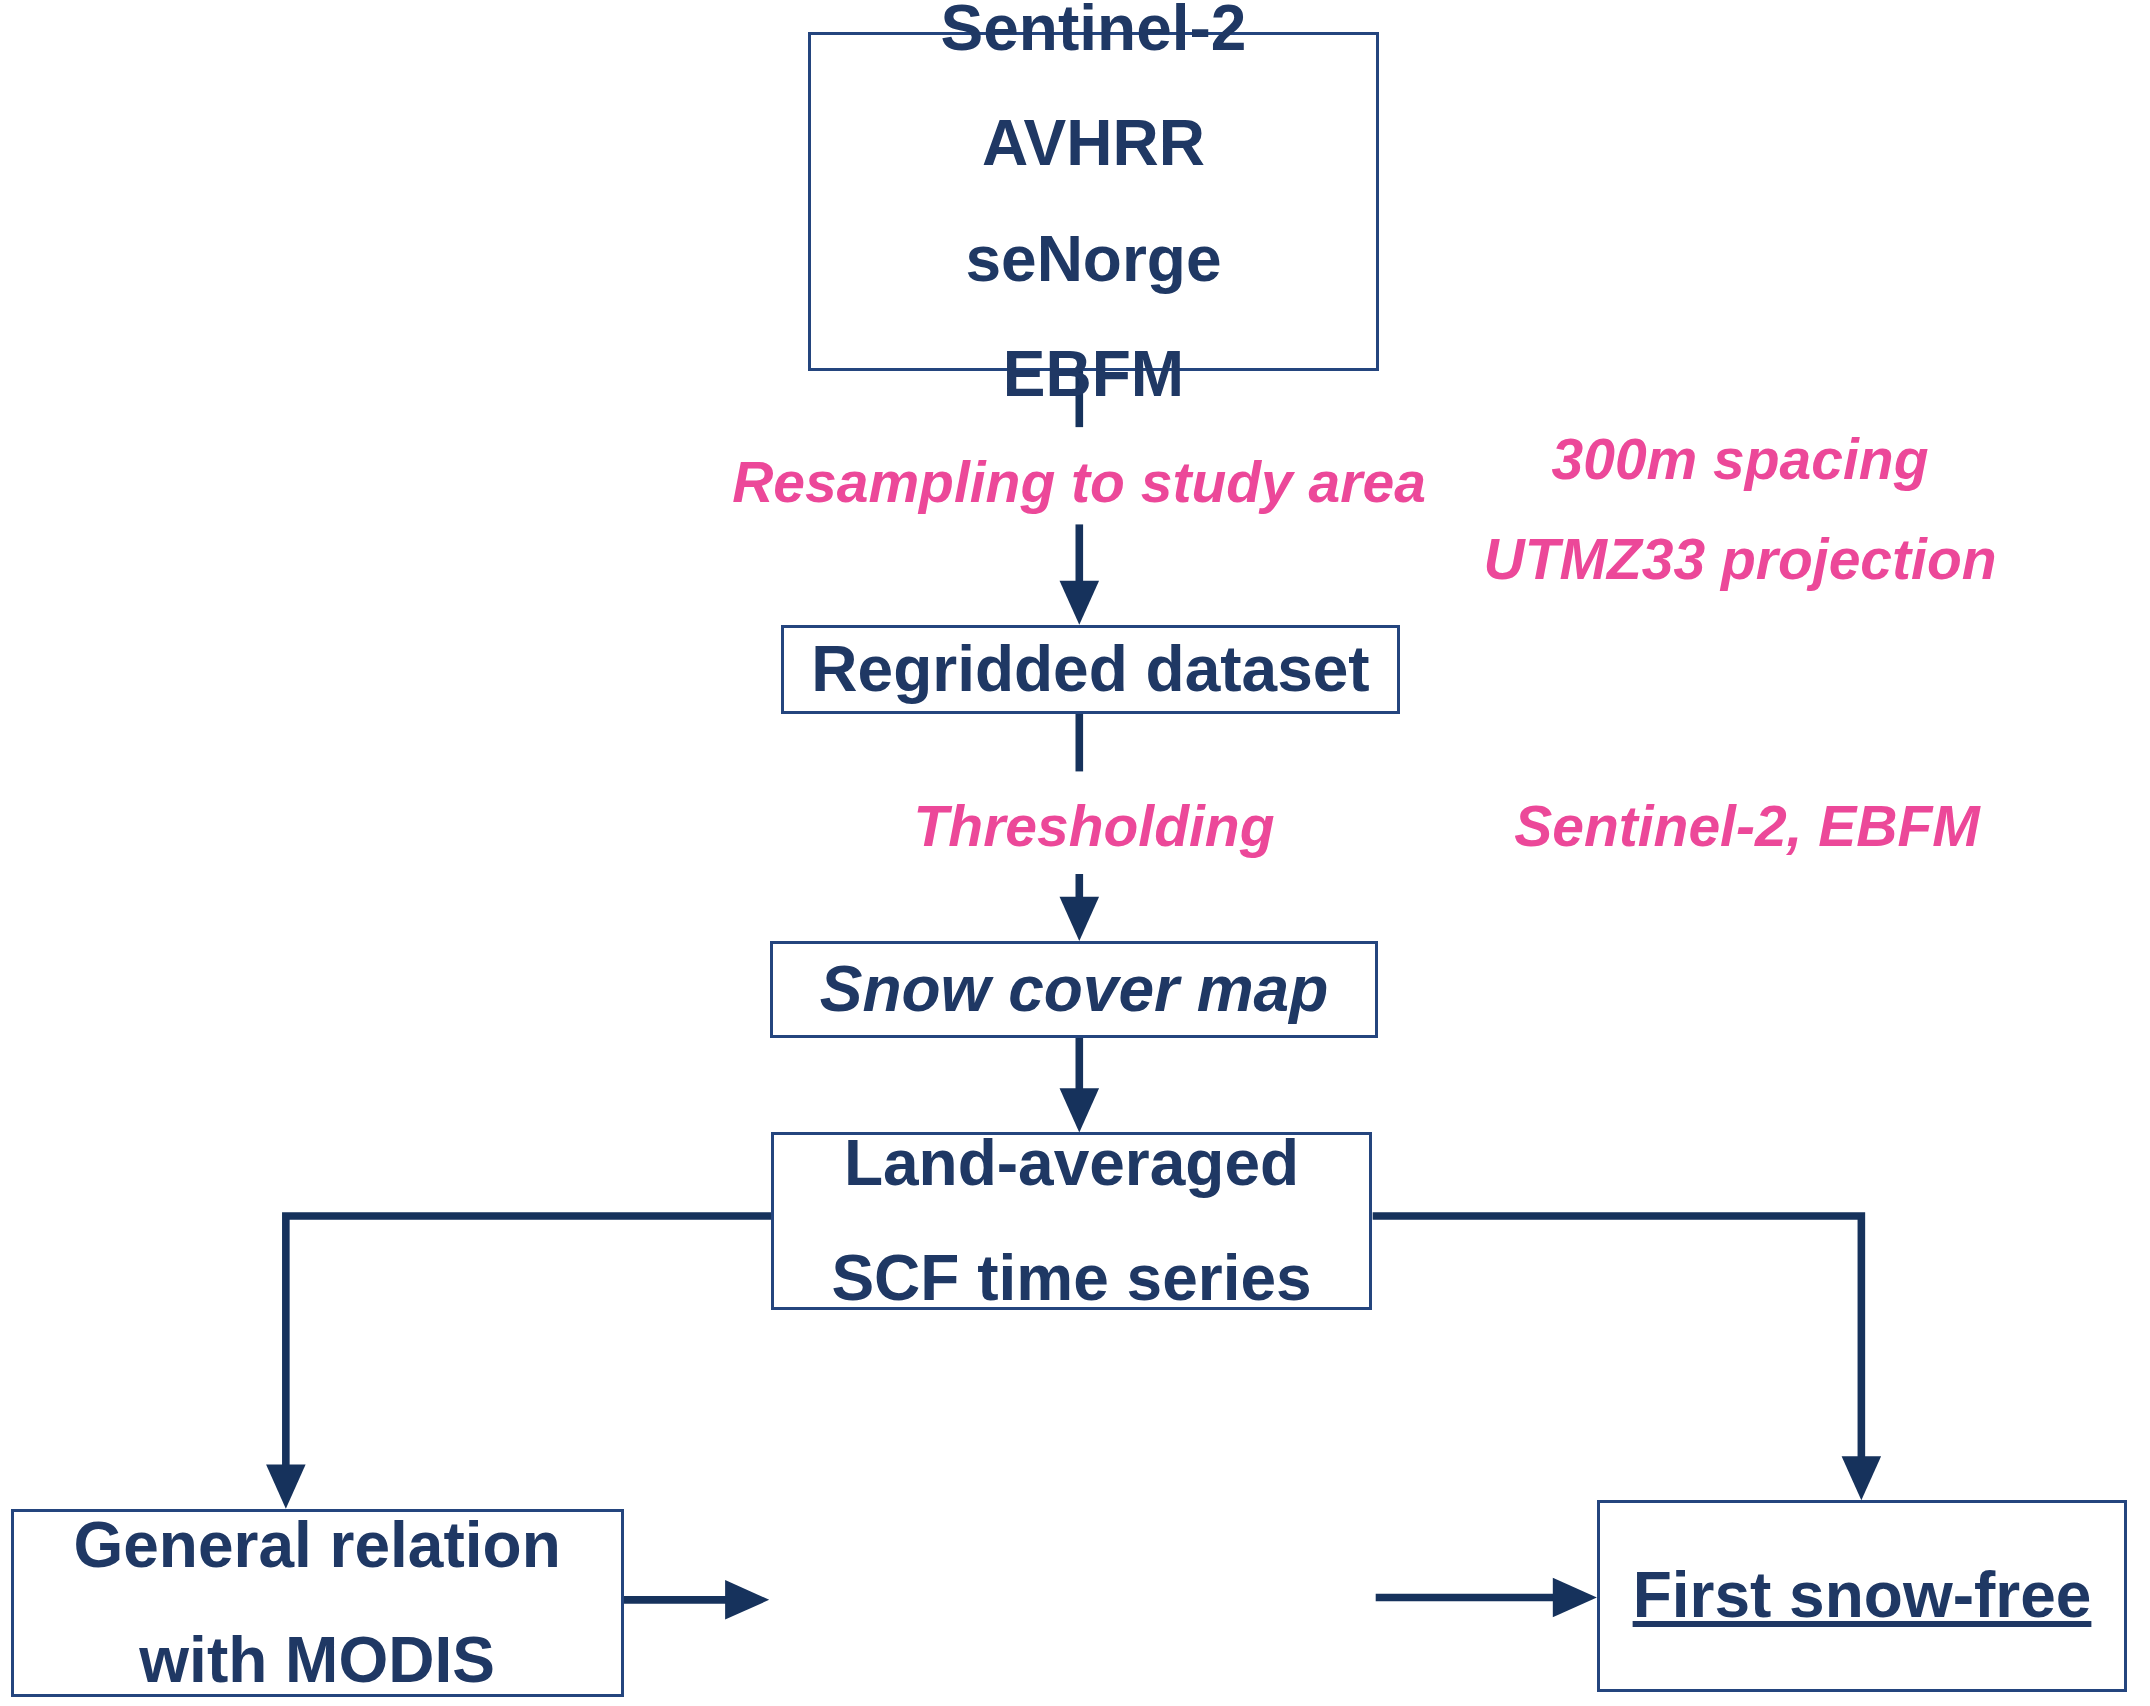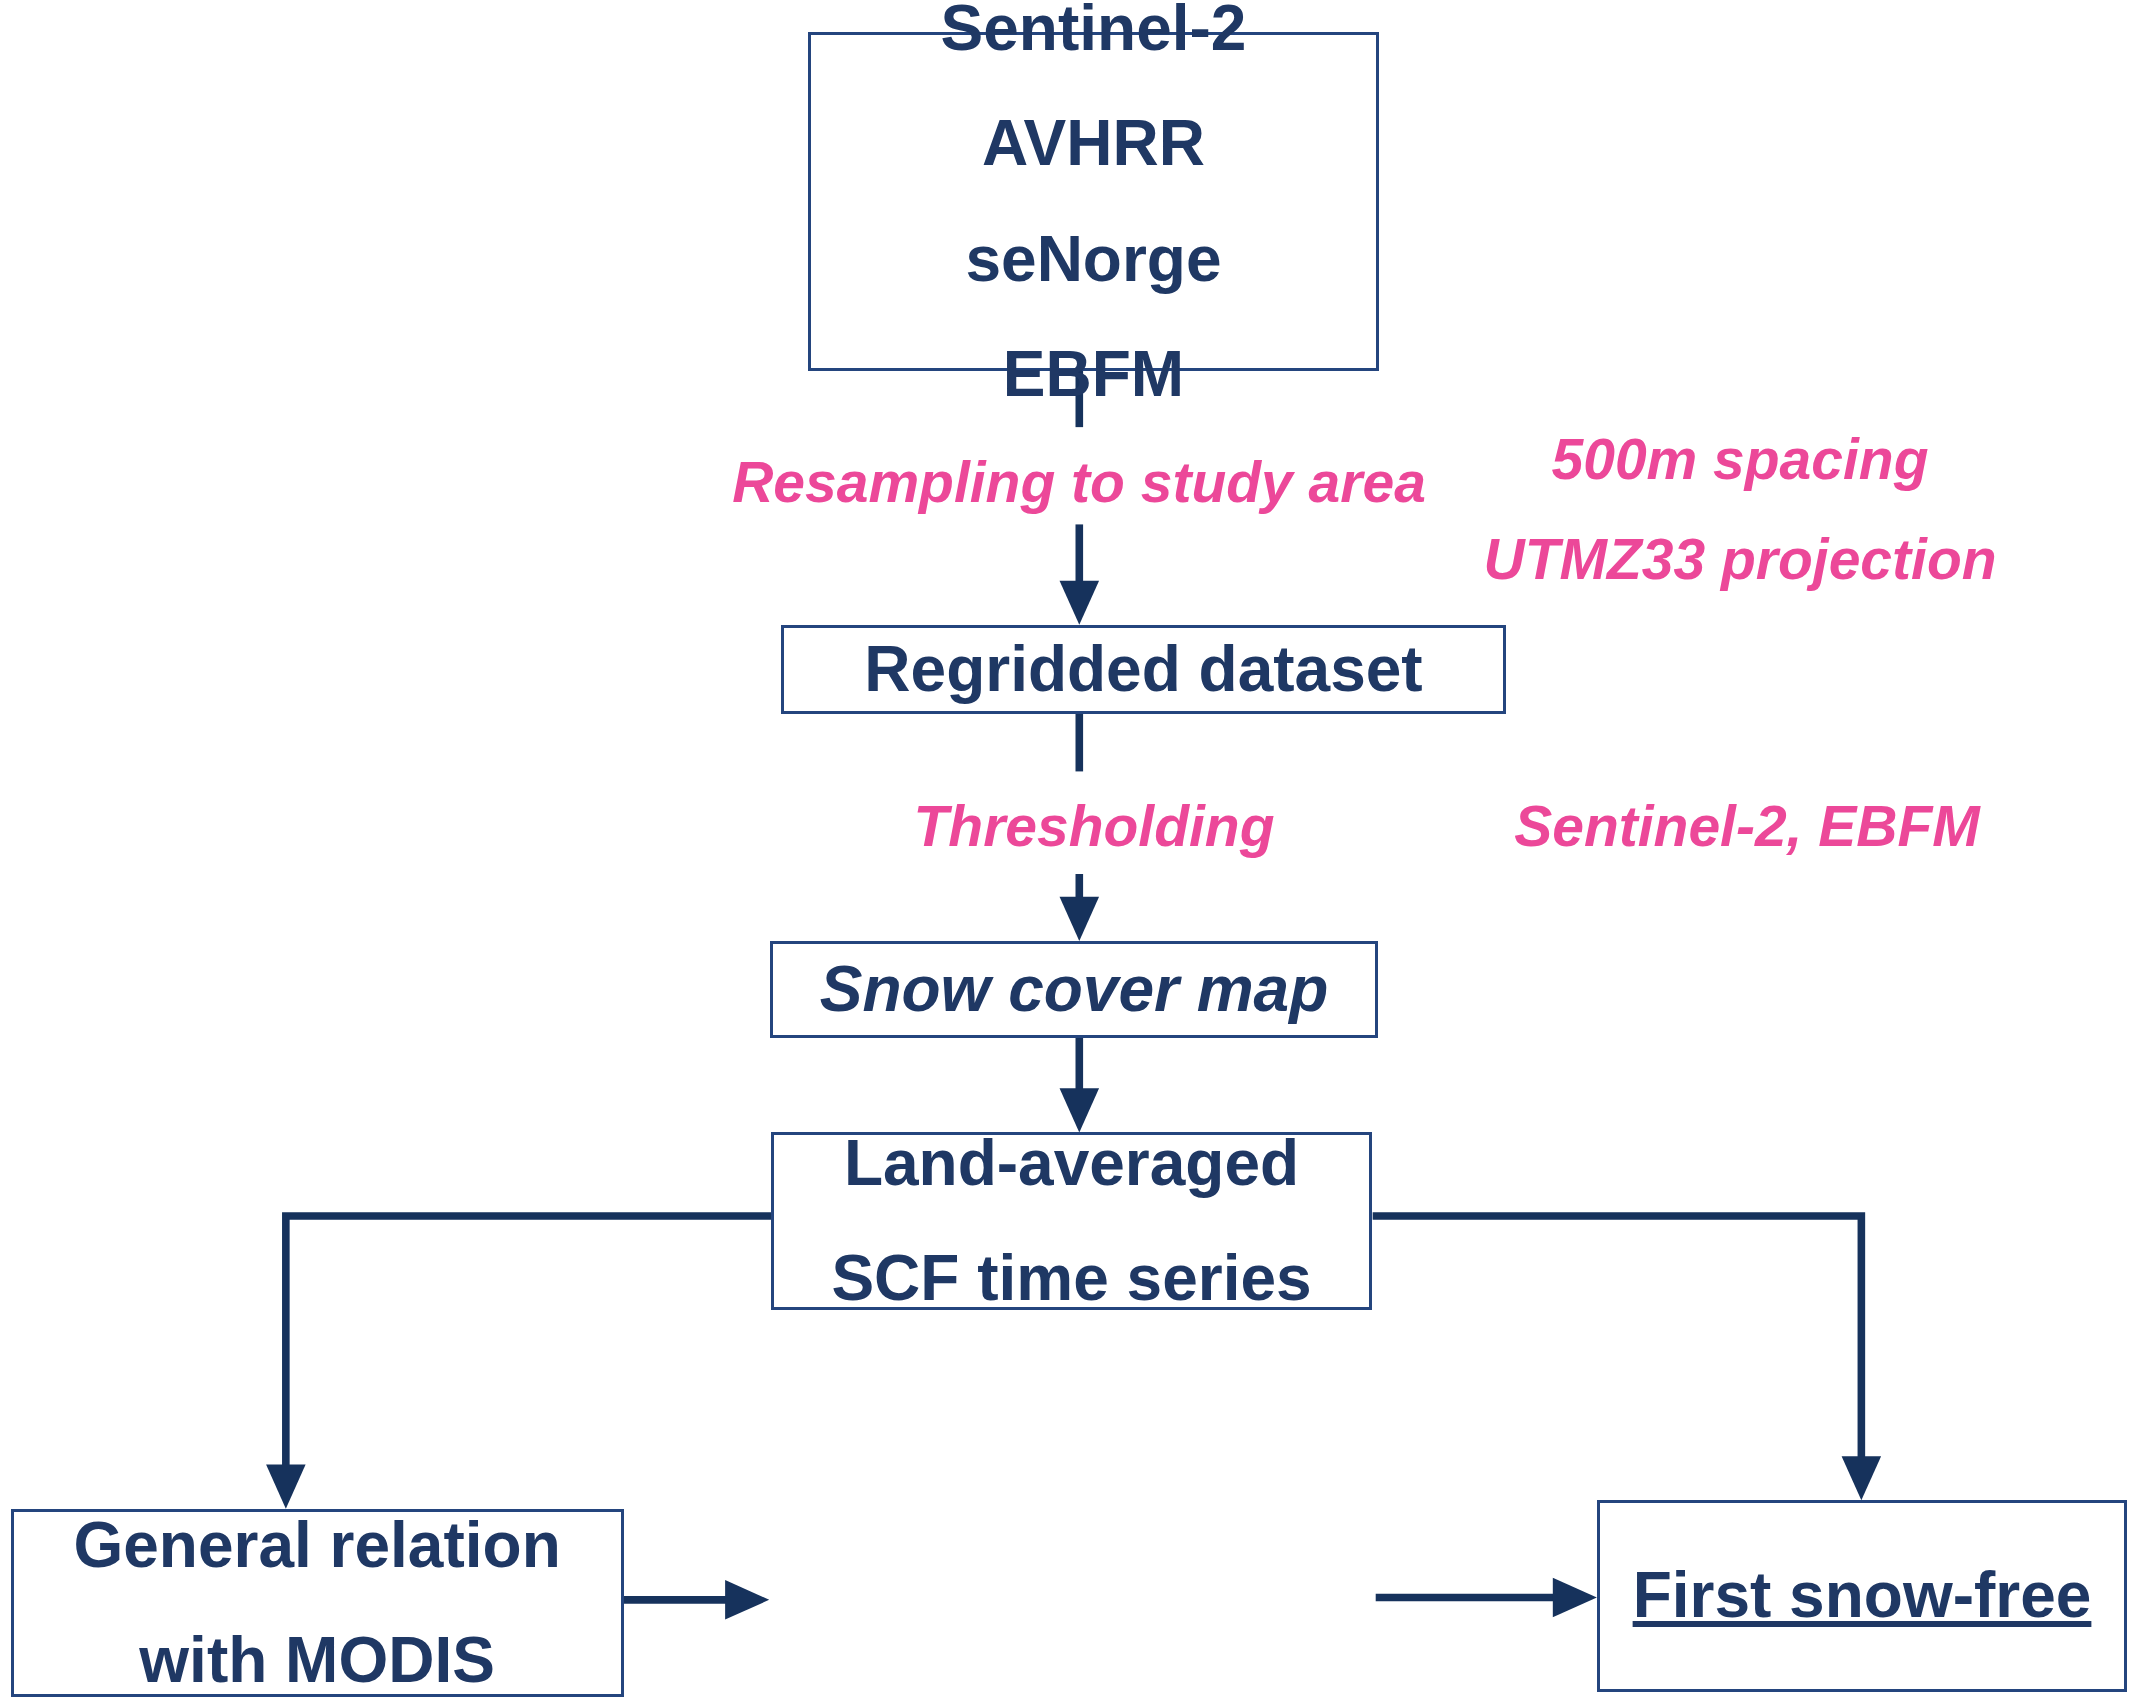--- a/index.html
+++ b/index.html
@@ -31,21 +31,21 @@
     font-size: 64px;
     line-height: 1.24;
     text-align: right;
     display: flex;
     flex-direction: column;
     align-items: center;
     justify-content: center;
     gap: 36px;
   }
   .box-sources    { left: 808px; top: 32px;   width: 571px; height: 339px; }
-  .box-regridded  { left: 781px; top: 625px;  width: 725px; height: 89px; }
+  .box-regridded  { left: 781px; top: 625px;  width: 619px; height: 89px; }
   .box-snow       { left: 770px; top: 941px; width: 608px; height: 97px; font-style: italic; }
   .box-landavg    { left: 771px; top: 1132px; width: 601px; height: 178px; }
   .box-general    { left: 10.6px;   top: 1509px; width: 613px; height: 188px; }
   .box-correct    { left: 769px; top: 1507px; width: 606px; height: 181px; }
   .box-fsfd       { left: 1597px; top: 1500px; width: 530px; height: 192px; text-decoration: underline; }
   .green-label {
     position: absolute;
     color: #ec4899;
     font-style: italic;
     font-weight: 600;
@@ -119,21 +119,21 @@
   </div>
 
 
   <div class="box box-fsfd">
     <div>First snow-free</div>
   </div>
 
   <div class="green-label lbl-resampling">Resampling to study area</div>
 
   <div class="green-label note-resampling">
-    <div>500m spacing</div>
+    <div>300m spacing</div>
     <div>UTMZ33 projection</div>
   </div>
 
   <div class="green-label lbl-threshold">Thresholding</div>
 
   <div class="green-label note-threshold">Sentinel-2, EBFM</div>
 
 </div>
 
 

